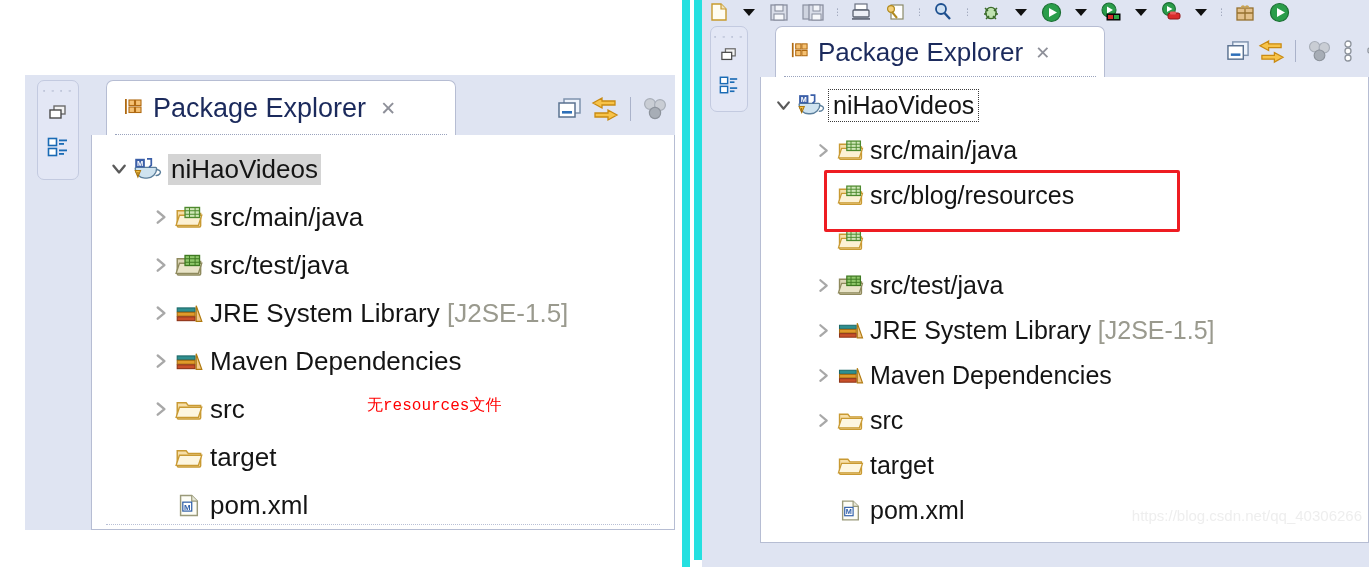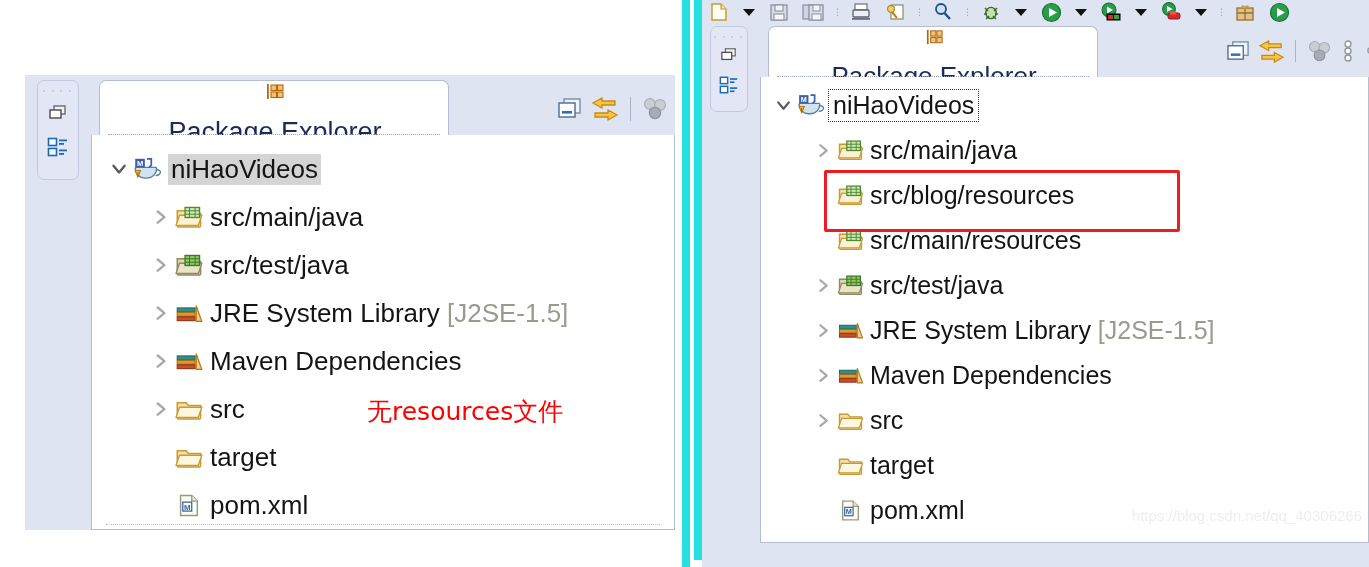--- a/index.html
+++ b/index.html
@@ -22,28 +22,27 @@
     border:1px solid #c3cae0;
     border-radius:7px;
     display:flex; flex-direction:column; align-items:center;
   }
   .fastbar .grip { margin-top:6px; letter-spacing:2px; color:#9aa3bd; font-size:7px; line-height:7px; }
   .fastbar .fbicon { margin-top:10px; }
 
   
   .tabstrip { position:absolute; }
   .tab {
-    position:absolute; left:8px; top:0;
+    position:absolute; left:15px; top:0;
     background:#ffffff;
     border:1px solid #b6bdd3;
     border-bottom:none;
     border-radius:7px 7px 0 0;
     display:flex; align-items:center;
     white-space:nowrap;
-    flex-direction:column;
   }
   .tab .tabicon { flex:0 0 auto; }
   .tab .tablabel {
     color:#1b2a5c;
     font-weight:400;
   }
   .tab .tabclose { color:#8e9099; }
   .tab .dotline {
     position:absolute; left:8px; right:8px; bottom:1px;
     border-bottom:1px dotted #9aa3bd;
@@ -285,21 +284,21 @@
         <rect x="7" y="8" width="8" height="8" fill="#ffffff" stroke="#2f5fa8" stroke-width="1.1"></rect>
         <text x="11" y="14.8" font-size="7" fill="#2f5fa8" text-anchor="middle" font-family="Liberation Sans, sans-serif" font-weight="bold">M</text>
       </svg>
             </span>
         <span class="rowlabel" style="font-size:26px; margin-left:6px;">pom.xml</span>
       </div>
         </div>
       <div style="position:absolute; left:14px; right:14px; bottom:4px; border-bottom:1px dotted #b9c0d6;"></div>
     </div>
 
-    <div class="annot" style="left:342px; top:320px; font-size:25px;">无resources文件</div>
+    <div class="annot" style="left:342px; top:320px; font-size:16px;font-family:Liberation Mono, monospace;">无resources文件</div>
   </div>
 
   <div class="cyanbar" style="left:682px; top:0px; width:8px; height:567px;"></div>
   <div class="cyanbar" style="left:694px; top:0px; width:8px; height:560px;"></div>
 
   <div class="panel" style="left:702px; top:0px; width:667px; height:567px; background:#dfe4f2;">
 
     <div class="toolbar" style="left:0px; top:0px; width:667px; height:24px;">
       <div id="right-toolbar" style="display:flex; align-items:center; height:24px;">
           <span class="tb-item" style="width:34px; height:24px;">
@@ -540,21 +539,20 @@
           <div class="row" style="height:45px; padding-left:50px;">
         <span class="twisty" style="width:25px;"></span>
         <span class="rowicon" style="width:29px;">
               <svg width="28" height="23" viewBox="0 0 26 22">
         <path d="M2 5 h8 l2 2.5 h11 v11 a1 1 0 0 1 -1 1 h-19 a1 1 0 0 1 -1 -1 z" fill="#f7dfa8" stroke="#c99a33" stroke-width="1.3"></path>
         <path d="M4 9 h20 l-3 9 h-20 z" fill="#fcf1d4" stroke="#c99a33" stroke-width="1.2"></path>
         <rect x="9" y="2" width="13" height="9" fill="#cfe6b8" stroke="#4e8a2e" stroke-width="1.2"></rect>
         <path d="M9 5 h13 M9 8 h13 M13 2 v9 M18 2 v9" stroke="#4e8a2e" stroke-width="0.9"></path>
       </svg>
             </span>
-        <span class="rowlabel" style="font-size:25px; margin-left:5px;">src/main/resources</span>
       </div>
           <div class="row" style="height:45px; padding-left:50px;">
         <span class="twisty" style="width:25px;">
               <svg width="19.080000000000002" height="19.080000000000002" viewBox="0 0 18 18">
                 <path d="M6 4 L12 9 L6 14" fill="none" stroke="#a8a8a8" stroke-width="2.1" stroke-linecap="round" stroke-linejoin="round"></path>
               </svg>
             </span>
         <span class="rowicon" style="width:29px;">
               <svg width="28" height="23" viewBox="0 0 26 22">
         <path d="M2 5 h8 l2 2.5 h11 v11 a1 1 0 0 1 -1 1 h-19 a1 1 0 0 1 -1 -1 z" fill="#ddd6b6" stroke="#8f8a5e" stroke-width="1.3"></path>

